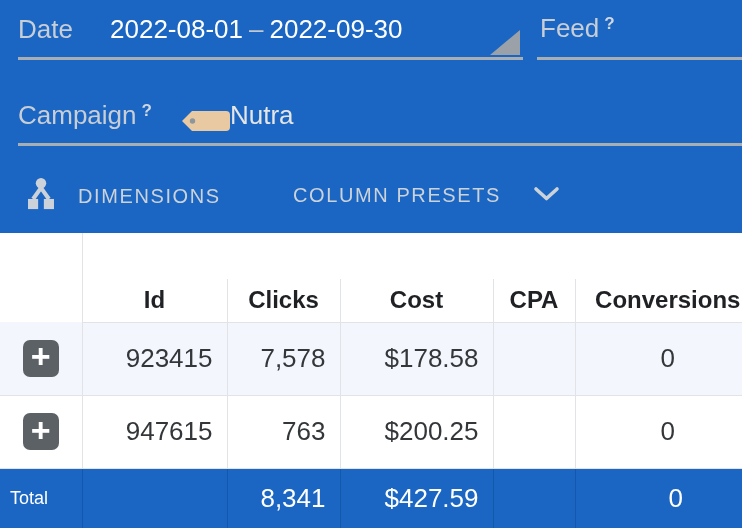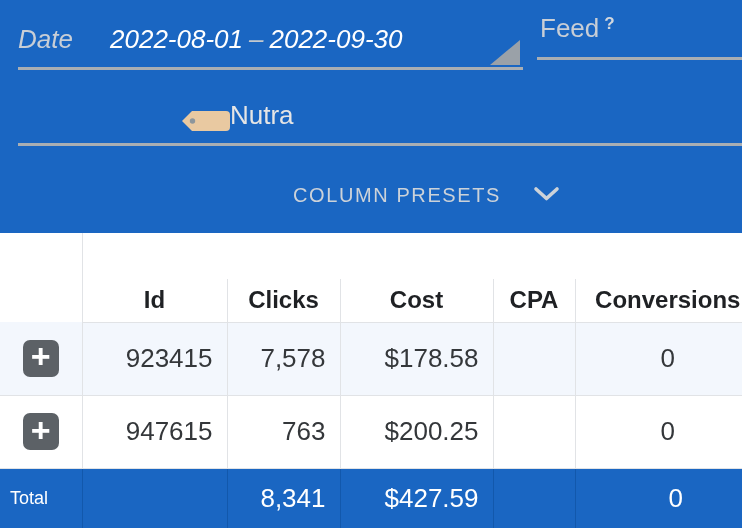--- a/index.html
+++ b/index.html
@@ -11,21 +11,21 @@
     position:absolute; left:0; top:0; width:742px; height:233px;
     background:#1a66c2; box-shadow:0 1px 3px rgba(0,0,0,.3);
   }
   .field { position:absolute; }
   .f-label { position:absolute; top:0; font-size:26px; line-height:30px; color:#c8ced6; white-space:nowrap; }
   .f-value { position:absolute; top:0; font-size:26px; line-height:30px; color:#ffffff; white-space:nowrap; }
   .f-sep { color:#c2c8ce; padding:0 6px; }
   .underline { position:absolute; left:0; bottom:0; width:100%; height:3px; background:#a9aeb3; }
   .help { font-size:17px; font-weight:bold; color:#d2d7dd; vertical-align:top; position:relative; top:-4px; margin-left:5px; }
 
-  .date-field { left:18px; top:24px; width:505px; height:46px;font-style:italic; }
+  .date-field { left:18px; top:14px; width:505px; height:46px; }
   .date-field .f-value { left:92px; }
   .resize-handle {
     position:absolute; right:3px; bottom:5px; width:0; height:0;
     border-left:30px solid transparent; border-bottom:25px solid #9aa1a8;
   }
   .feed-field { left:537px; top:13px; width:205px; height:47px; }
   .feed-field .f-label { left:3px; }
 
   .campaign-field { left:18px; top:100px; width:724px; height:46px; }
   .tag-chip { position:absolute; left:164px; top:11px; display:flex; align-items:center; }
@@ -77,30 +77,42 @@
       <span class="resize-handle"></span>
       <span class="underline"></span>
     </div>
 
     <div class="field feed-field">
       <span class="f-label"><span>Feed</span><span class="help">?</span></span>
       <span class="underline"></span>
     </div>
 
     <div class="field campaign-field">
+      <span class="f-label"><span>Campaign</span><span class="help">?</span></span>
       <span class="tag-chip">
         <svg width="48" height="20" viewBox="0 0 48 20">
           <path d="M10 0 H44 Q48 0 48 4 V16 Q48 20 44 20 H10 L0 10 Z" fill="#e9c9a1"></path>
           <circle cx="10.5" cy="10" r="2.7" fill="#8d969c"></circle>
         </svg>
       </span>
       <span class="nutra">Nutra</span>
       <span class="underline"></span>
     </div>
 
+    <button class="btn-dim">
+      <span>
+        <svg width="38" height="38" viewBox="0 0 24 24" fill="none">
+          <circle cx="12" cy="4.6" r="3.3" fill="#ccd2d9"></circle>
+          <path d="M12 7.5 L7 14.5 M12 7.5 L17 14.5" stroke="#ccd2d9" stroke-width="2.6"></path>
+          <rect x="3.8" y="14.5" width="6.4" height="6.4" fill="#ccd2d9"></rect>
+          <rect x="13.8" y="14.5" width="6.4" height="6.4" fill="#ccd2d9"></rect>
+        </svg>
+      </span>
+      <span class="toolbtn-label">DIMENSIONS</span>
+    </button>
 
     <button class="btn-presets">
       <span class="toolbtn-label">COLUMN PRESETS</span>
       <span>
         <svg width="27" height="16" viewBox="0 0 27 16" fill="none">
           <path d="M3 3 L13.5 12.5 L24 3" stroke="#ccd2d9" stroke-width="3.6" stroke-linecap="round" stroke-linejoin="round"></path>
         </svg>
       </span>
     </button>
   </div>

